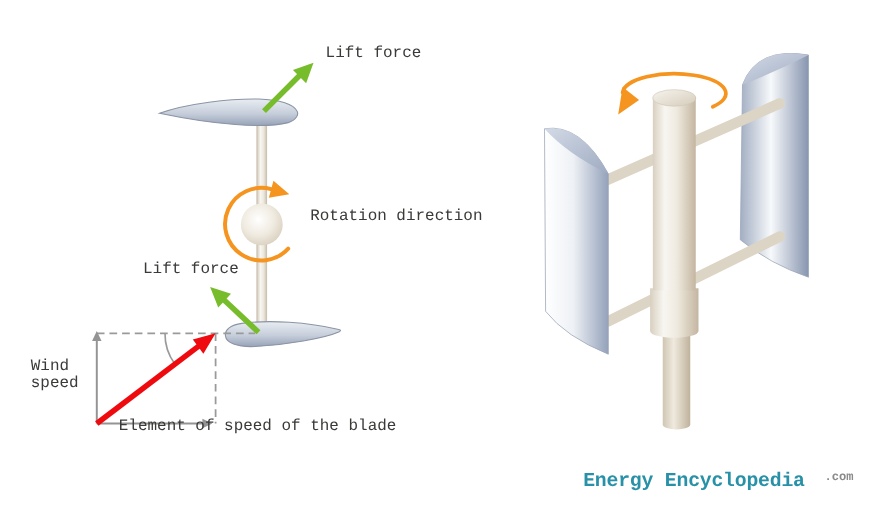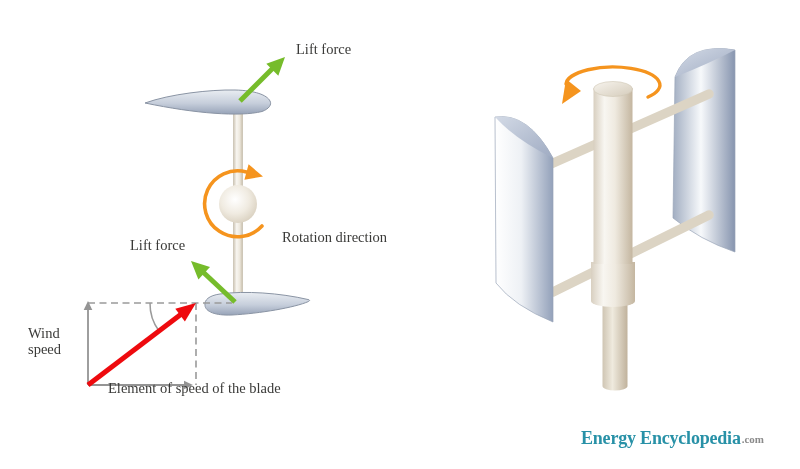--- a/index.html
+++ b/index.html
@@ -1,33 +1,33 @@
 <!DOCTYPE html>
 <html><head>
 <meta charset="utf-8">
 <style>
   html,body{margin:0;padding:0;background:#fff;}
   .stage{
     position:relative;width:800px;height:469px;background:#ffffff;overflow:hidden;
-    font-family:Liberation Serif, serif;
+    font-family:Liberation Mono, monospace;
   }
   .stage svg{position:absolute;left:0;top:0;}
   .lbl{
     position:absolute;color:#3a3a38;font-size:14.5px;line-height:1.15;
     white-space:nowrap;
   }
   .lbl.multiline{white-space:pre-line;line-height:1.1;}
   .logo{
-    position:absolute;right:36px;top:428px;display:flex;align-items:center;
+    position:absolute;right:24px;top:428px;display:flex;align-items:flex-start;
   }
   .logo .brand{
     color:#2891a7;font-weight:bold;font-size:18px;letter-spacing:-0.2px;
   }
   .logo .tld{
-    color:#8a8a8a;font-size:11px;font-weight:bold;margin-left:1px;
+    color:#8a8a8a;font-size:11px;font-weight:bold;margin-left:18px;
   }
 </style>
 </head>
 <body>
 
 <div class="stage">
 
   <svg width="800" height="469" viewBox="0 0 800 469">
     <defs>
       <linearGradient id="bladeGrad2d" x1="0" y1="0" x2="0" y2="1">
@@ -149,21 +149,21 @@
         <path d="M495,117 L496,283 Q514,306 553,322 L553,158 Q528,112 495,117 Z" fill="url(#bladeL3d)" stroke="#9aa5b8" stroke-width="0.7"></path>
         <path d="M495,117 Q528,112 553,158 Q516,140 495,117 Z" fill="url(#lens3d)"></path>
       </g>
     </g>
   </svg>
 
   <div class="lbl" style="left:296px;top:41px;">Lift force</div>
 
   <div class="lbl" style="left:130px;top:237px;">Lift force</div>
 
-  <div class="lbl" style="left:282px;top:189px;margin-top:40px;">Rotation direction</div>
+  <div class="lbl" style="left:282px;top:189px;">Rotation direction</div>
 
   <div class="lbl multiline" style="left:28px;top:326px;width:56px;">Wind
 speed</div>
 
   <div class="lbl" style="left:108px;top:380px;">Element of speed of the blade</div>
 
   <div class="logo">
     <span class="brand">Energy Encyclopedia</span>
       <span class="tld">.com</span>
   </div>

